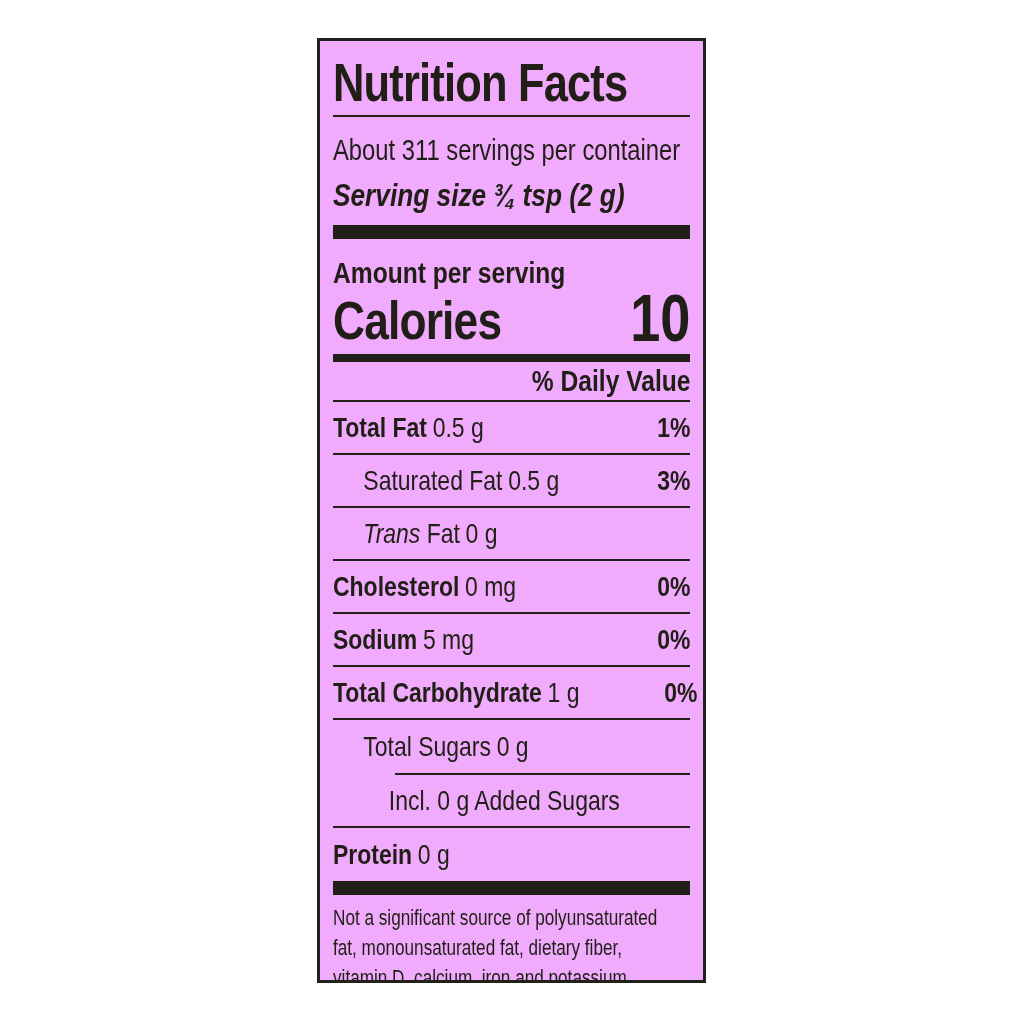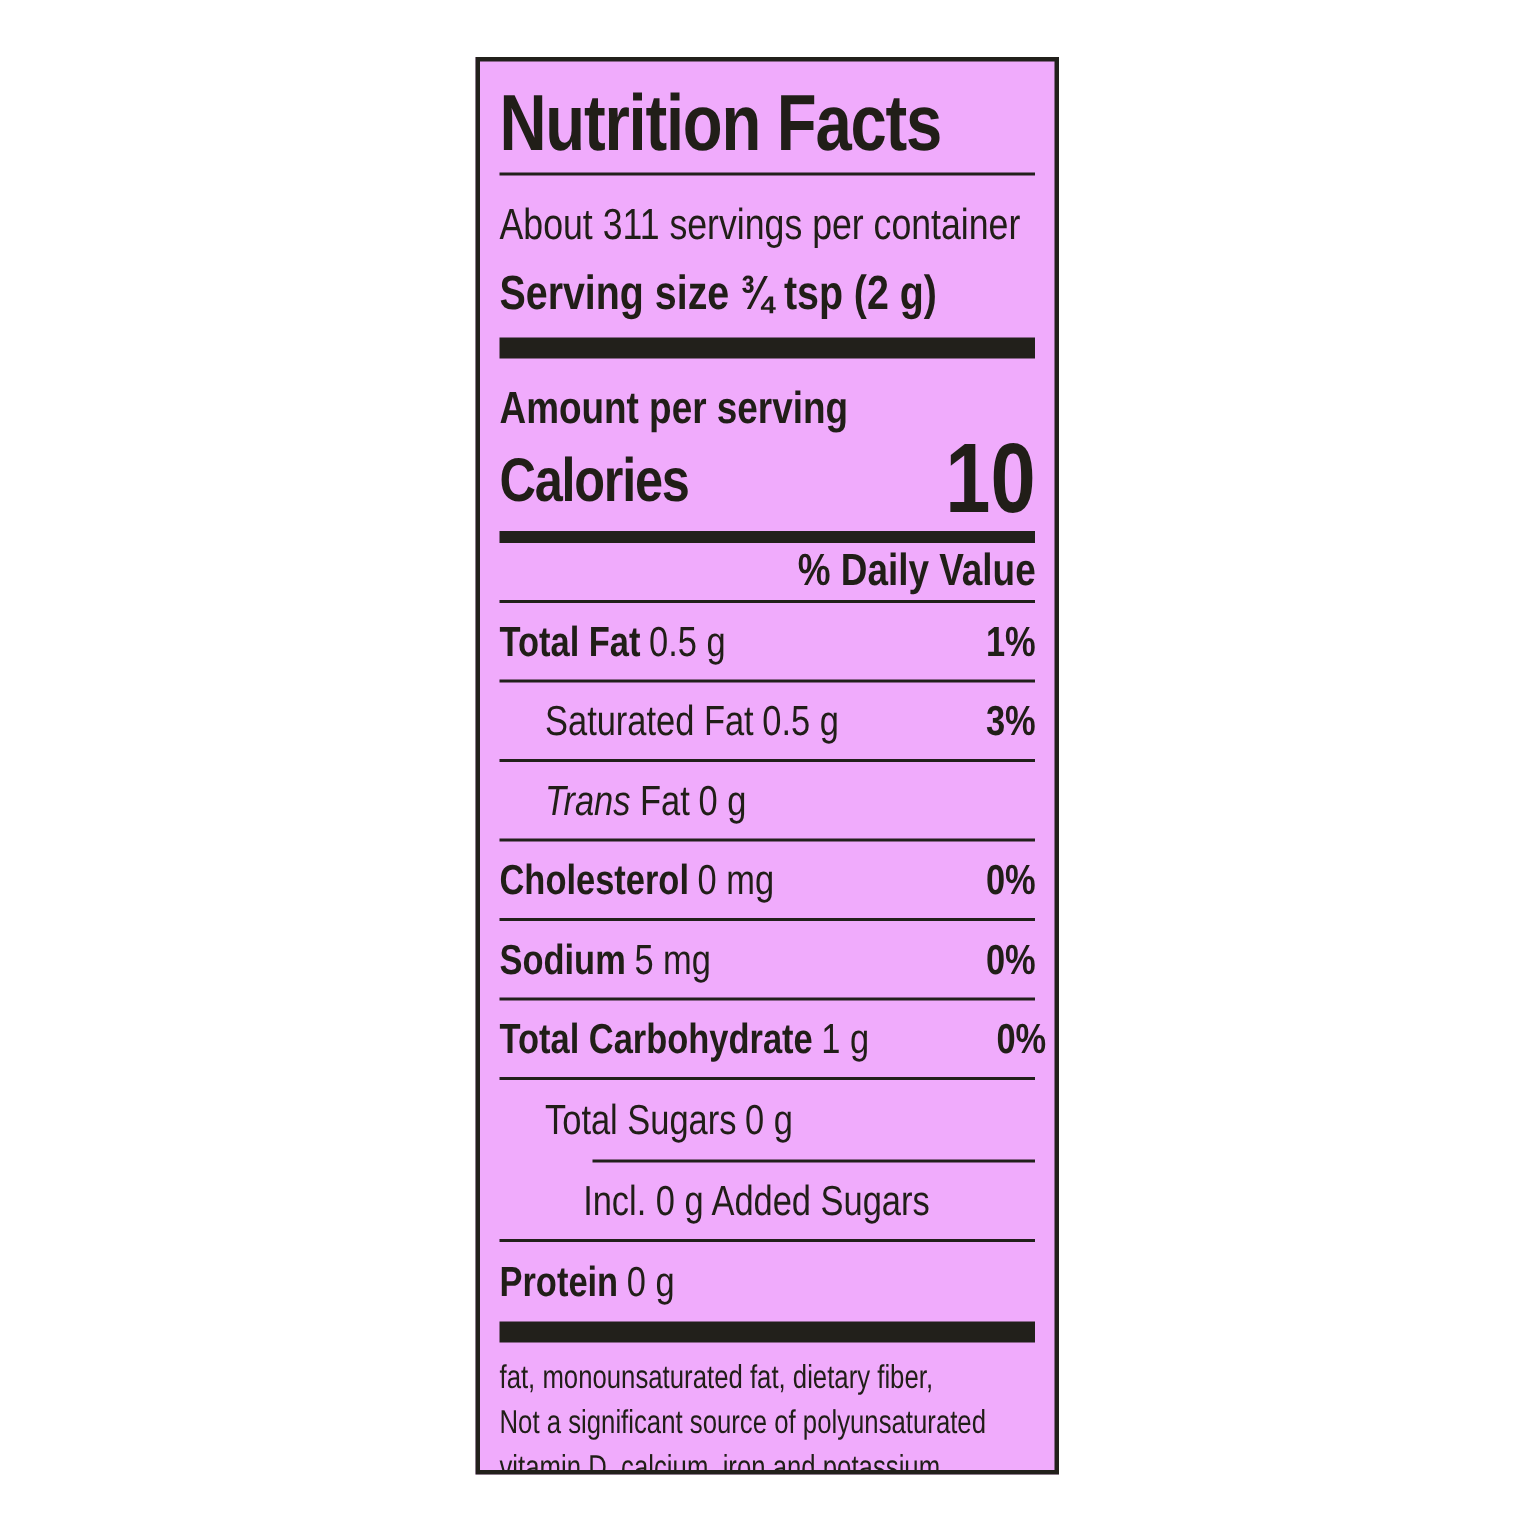--- a/index.html
+++ b/index.html
@@ -45,34 +45,35 @@
   .servings-line {
     font-size: 29px;
     line-height: 43px;
     margin-top: 12px;
   }
   .serving-size-line {
     font-size: 32px;
     font-weight: 700;
     line-height: 46px;
     margin-bottom: 7px;
+    font-style: italic;
   }
   .amount-per-serving {
     font-size: 30px;
     font-weight: 700;
     line-height: 26px;
     margin-top: 21px;
   }
   .calories-row {
     display: flex;
     justify-content: space-between;
     align-items: flex-end;
     height: 62px;
   }
-  .calories-word { font-size: 41px; font-weight: 700; line-height: 56px; letter-spacing: -1px; }
+  .calories-word { font-size: 54px; font-weight: 700; line-height: 56px; letter-spacing: -1px; }
   .calories-value { font-size: 66px; font-weight: 700; line-height: 60px; }
   .dv-header {
     text-align: right;
     font-size: 30px;
     font-weight: 700;
     line-height: 38px;
     border-bottom: 2px solid #22201b;
   }
   .row {
     display: flex;
@@ -174,18 +175,18 @@
     <span class="pct cond-r">0%</span>
   </div>
 
   <div class="row no-rule">
     <span class="cond"><span class="lbl-b">Protein</span><span class="amt">0 g</span></span>
   </div>
 
   <div class="bar-thick"></div>
 
   <div class="footnote">
+    <div><span class="cond">Not a significant source of polyunsaturated</span></div>
     <div><span class="cond">fat, monounsaturated fat, dietary fiber,</span></div>
-    <div><span class="cond">Not a significant source of polyunsaturated</span></div>
     <div><span class="cond">vitamin D, calcium, iron and potassium.</span></div>
   </div>
 
 </div>
 
 </body></html>

